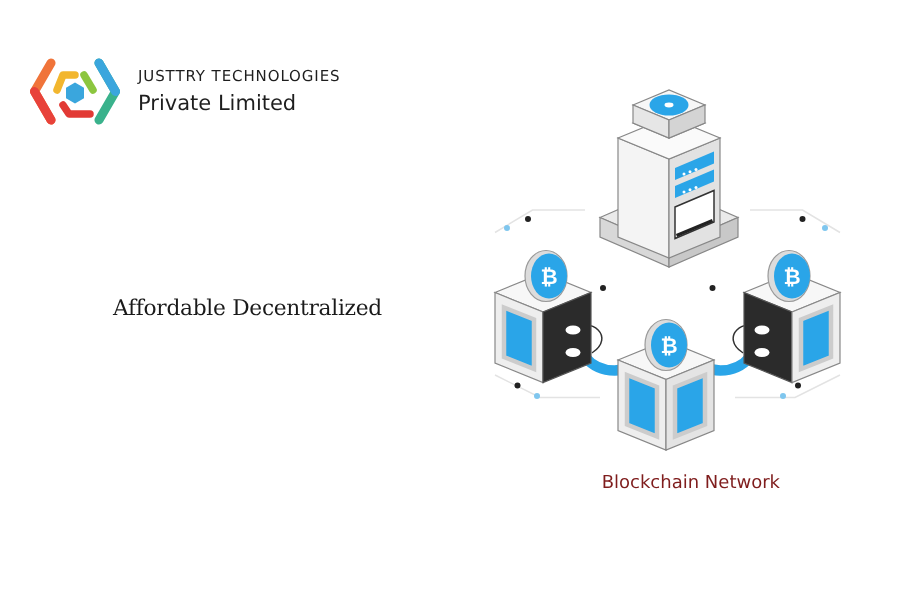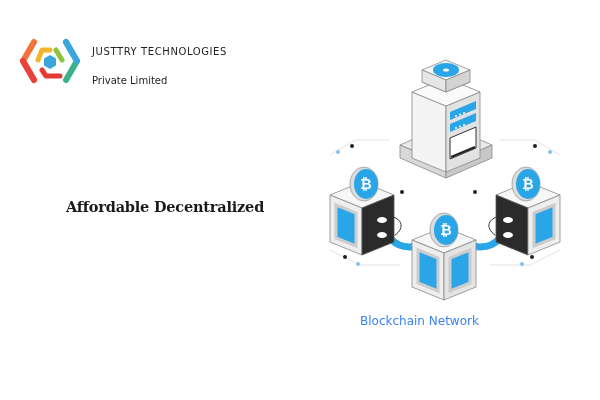--- a/index.html
+++ b/index.html
@@ -7,33 +7,33 @@
     width: 600px; height: 400px; background: #ffffff; position: relative; overflow: hidden;
     font-family: "DejaVu Sans", sans-serif;
   }
   .logo { position: absolute; left: 20px; top: 38px; width: 60px; height: 46px; }
   .brand { position: absolute; left: 92px; top: 45px; }
   .brand-name {
     font-family: "DejaVu Sans", sans-serif; font-size: 10px; letter-spacing: 0.6px;
     color: #1e1e1e; font-weight: normal; line-height: 14px; white-space: nowrap;
   }
   .brand-sub {
-    font-family: "DejaVu Sans", sans-serif; font-size: 10px; color: #1e1e1e;
-    margin-top: 16px; line-height: 12px; white-space: nowrap;
+    font-family: "DejaVu Sans", sans-serif; font-size: 14px; color: #1e1e1e;
+    margin-top: 4px; line-height: 12px; white-space: nowrap;
   }
   .headline { position: absolute; left: 0; top: 197px; width: 330px; text-align: center; }
   .headline-line {
-    font-family: "DejaVu Serif", serif; font-weight: bold; font-size: 14.5px;
+    font-family: "DejaVu Serif", serif; font-weight: normal; font-size: 14.5px;
     color: #1a1a1a; line-height: 19px; height: 19px; margin-bottom: 27px; white-space: nowrap;
     letter-spacing: -0.2px;
   }
   .illustration { position: absolute; left: 300px; top: 50px; width: 290px; height: 265px; }
   .caption {
-    position: absolute; left: 360px; top: 314px; width: 160px; text-align: left;
-    font-family: "DejaVu Sans", sans-serif; font-size: 12px; color: #3b82f6; white-space: nowrap;
+    position: absolute; left: 360px; top: 314px; width: 160px; text-align: right;
+    font-family: "DejaVu Sans", sans-serif; font-size: 12px; color: #7f1d1d; white-space: nowrap;
   }
 </style>
 </head>
 <body>
 
 <svg class="logo" viewBox="0 0 60 46">
 
   <path d="M14 4 L3 23 L14 42" fill="none" stroke="#f0743a" stroke-width="6" stroke-linejoin="round" stroke-linecap="round"></path>
   <path d="M3 23 L14 42" fill="none" stroke="#e8423a" stroke-width="6" stroke-linecap="round"></path>
 

